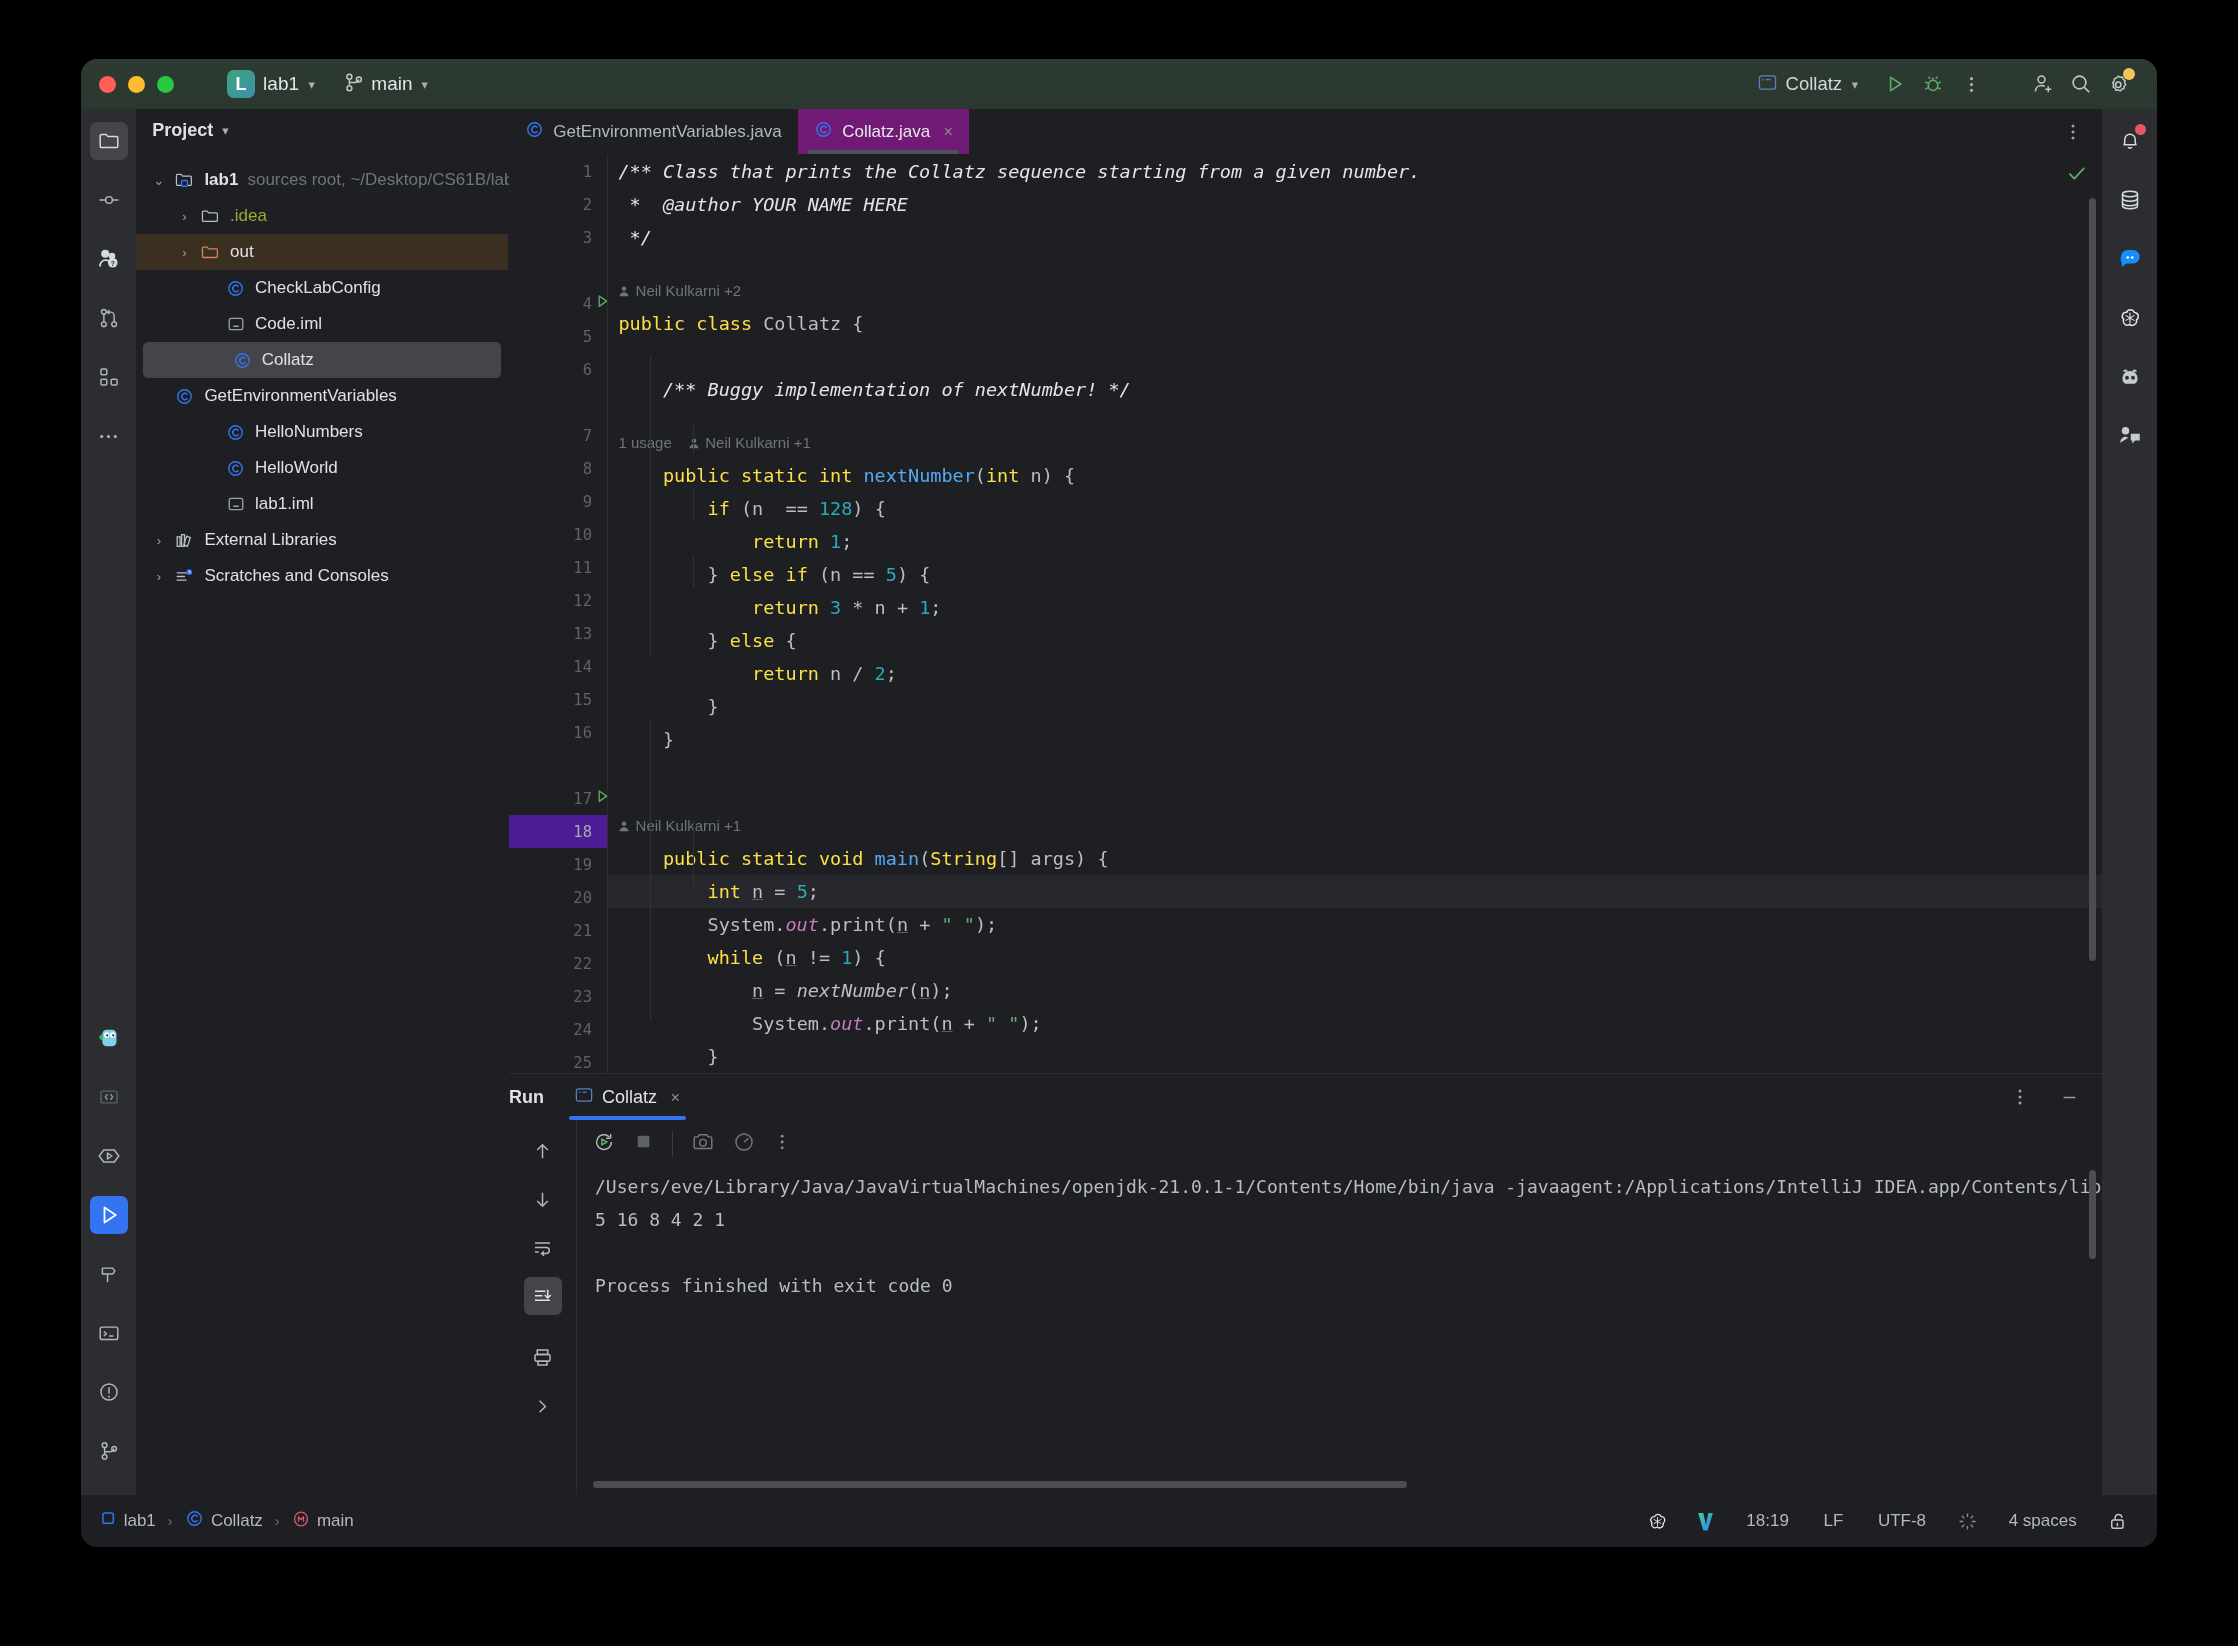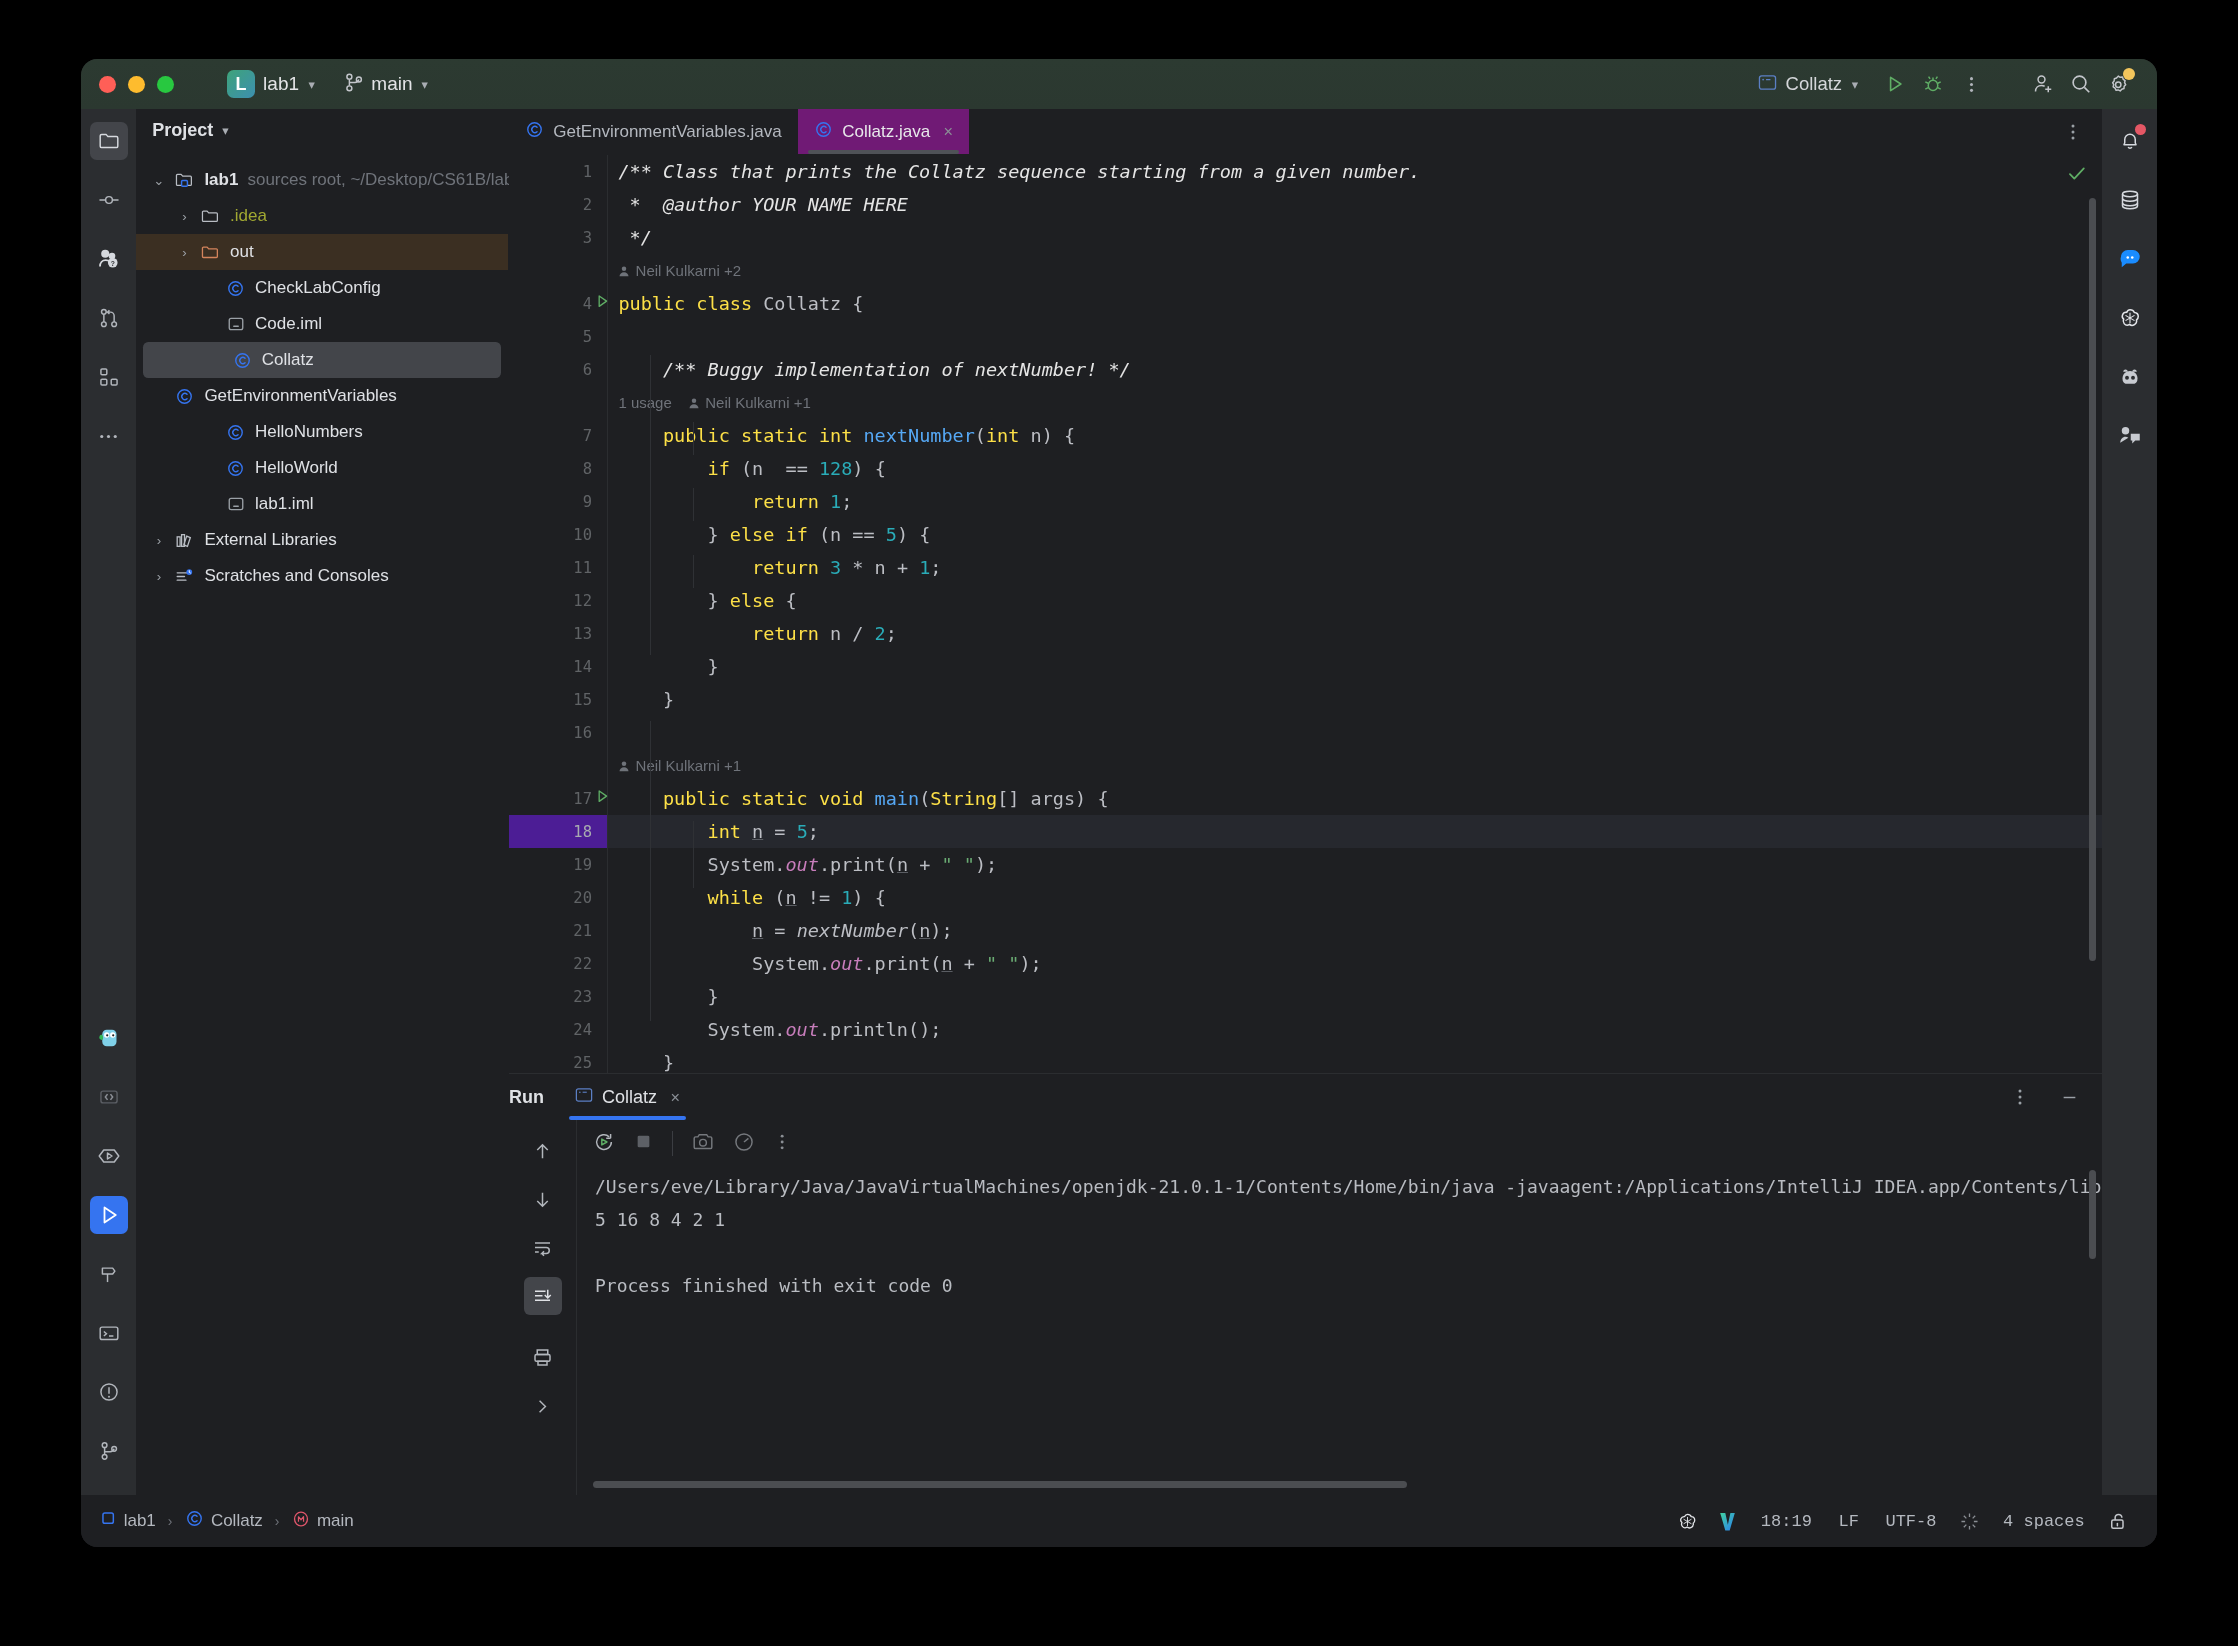--- a/index.html
+++ b/index.html
@@ -127,21 +127,21 @@
   .code-area { flex: 1; position: relative; font-family: "DejaVu Sans Mono", monospace;
                font-size: 18.5px; color: #bcbec4; overflow: hidden; }
   .ln {
     height: 33px; display: flex; align-items: center;
     justify-content: flex-end; padding-right: 15px; position: relative;
   }
   .ln .runmark { position: absolute; right: -3px; color: #5fad65; font-size: 15.5px; }
   .cl { height: 33px; display: flex; align-items: center; padding-left: 10.4px; white-space: pre; }
   .cl.cur { background: #26282e; }
   .inlay { height: 33px; display: flex; align-items: center; padding-left: 10.4px;
-           font-family: "Liberation Sans", sans-serif; font-size: 15px; color: #6f737a; }
+           font-family: "Liberation Sans", sans-serif; font-size: 15px; color: #6f737a; margin-top: 20px; }
   .inlay .usage { margin-right: 16.3px; }
   .inlay .person { display: inline-flex; align-items: center; gap: 5.2px; }
 
   
   .kw   { color: #fde047; }
   .cmt  { color: #e5e5e5; font-style: italic; }
   .num  { color: #2aacb8; }
   .fn   { color: #56a8f5; }
   .fld  { color: #c77dbb; font-style: italic; }
   .meth { color: #bcbec4; font-style: italic; }
@@ -207,21 +207,21 @@
   .rs-icon { width: 38px; height: 38px; margin-bottom: 21px; display: flex;
              align-items: center; justify-content: center; position: relative; }
 
   
   .statusbar {
     height: 52px; background: #1e1f22; display: flex; align-items: center;
     position: relative; padding: 0 19px;
   }
   .bc { display: flex; align-items: center; gap: 9px; font-size: 17px; color: #b4b8bf; }
   .bc-sep { color: #6f737a; font-size: 14px; margin: 0 3px; }
-  .sb-right { position: absolute; right: 19px; display: flex; align-items: center; gap: 0; font-family: Liberation Mono, monospace; }
+  .sb-right { position: absolute; right: 19px; display: flex; align-items: center; gap: 8px; }
   .sb-item { font-size: 17px; color: #b4b8bf; padding: 0 13.3px; }
   .sb-ic { width: 40px; height: 34px; display: flex; align-items: center; justify-content: center; }
 
   .dotbadge {
     position: absolute; width: 10.4px; height: 10.4px; border-radius: 50%;
     top: 5.2px; right: 4.4px;
   }
 </style>
 </head>
 <body>

